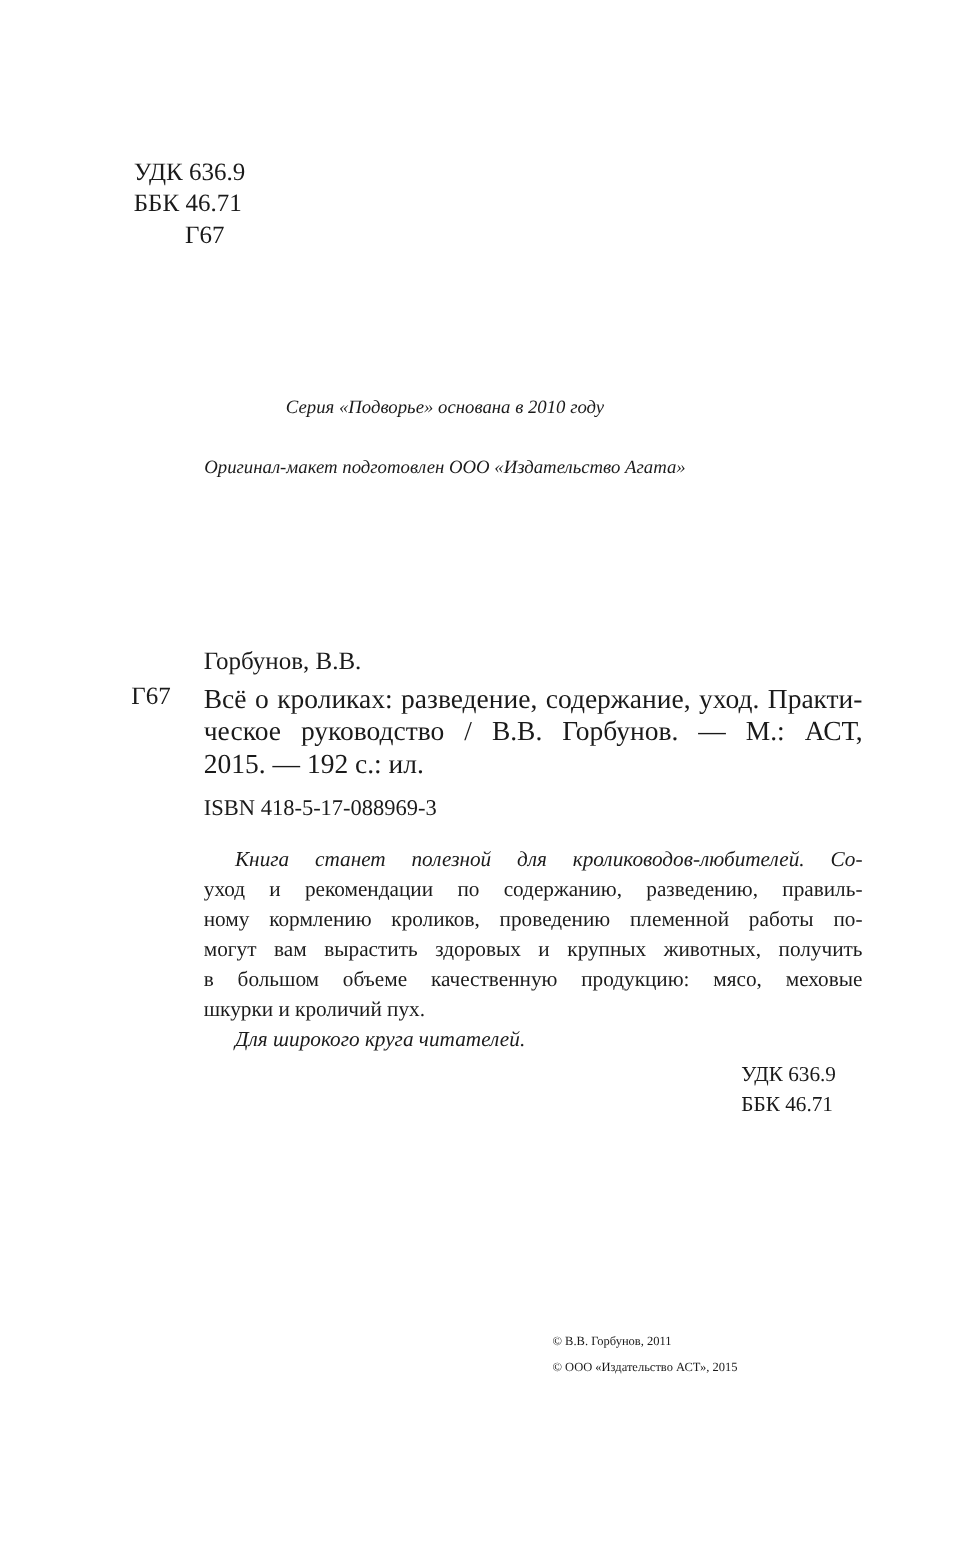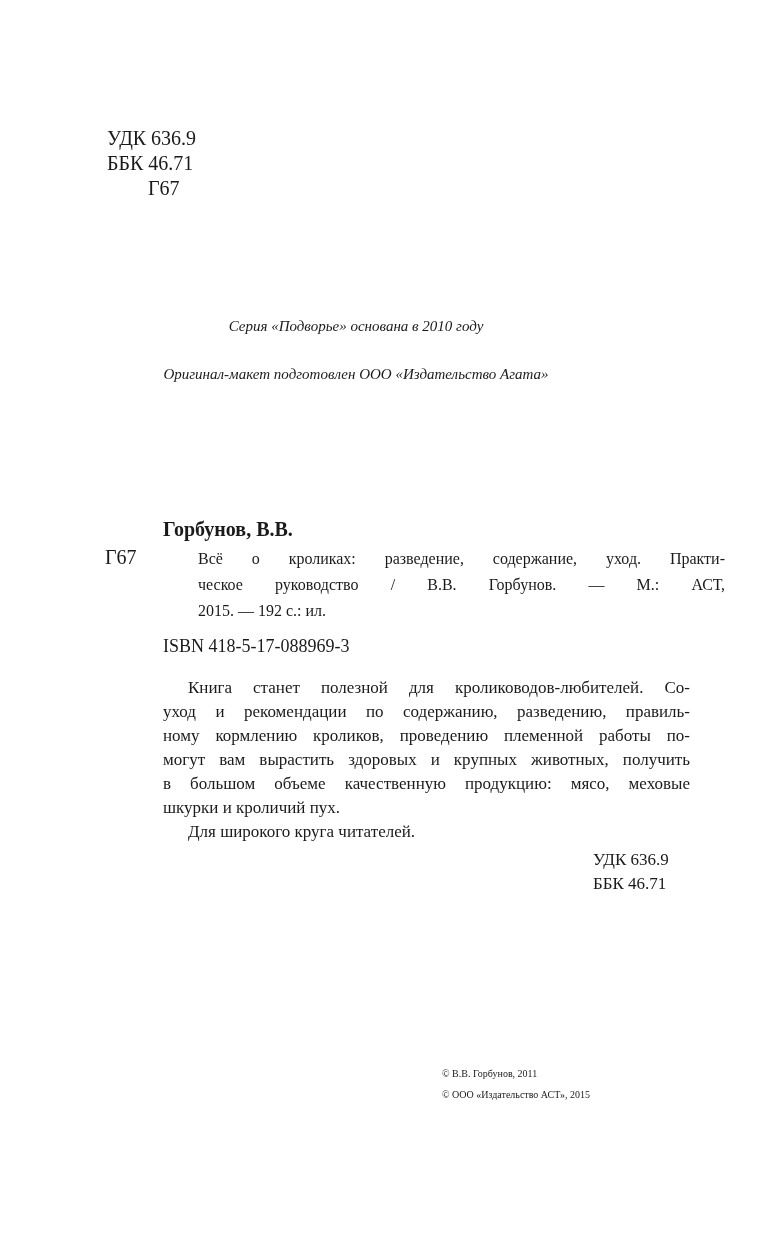--- a/index.html
+++ b/index.html
@@ -1,29 +1,29 @@
 <!DOCTYPE html>
 <html><head>
   <meta charset="utf-8">
   <style>
     html, body { margin: 0; padding: 0; background: #ffffff; }
     body { width: 768px; height: 1241px; position: relative; overflow: hidden; color: #1a1a1a; font-family: "Liberation Serif", "DejaVu Serif", serif; }
     .abs { position: absolute; white-space: nowrap; }
     .codes { left: 107px; top: 126px; font-size: 20px; line-height: 25px; }
     .codes .g67 { padding-left: 41px; }
     .series { left: 0; width: 712px; text-align: center; font-style: italic; font-size: 15px; }
-    .author { left: 163px; top: 518px; font-size: 20px; font-weight: bold; }
+    .author { left: 163px; top: 518px; font-size: 20px; font-weight: normal; }
     .gcode { left: 105px; top: 546px; font-size: 20px; }
-    .biblio { left: 163px; top: 546px; width: 527px; font-size: 16px; line-height: 26px; white-space: normal; text-align: justify; margin-left: 35px; }
+    .biblio { left: 163px; top: 546px; width: 527px; font-size: 22px; line-height: 26px; white-space: normal; text-align: justify; }
     .biblio .line { display: block; text-align-last: justify; }
     .biblio .line.last { text-align-last: left; }
     .isbn { left: 163px; top: 636px; font-size: 18px; }
     .annot { left: 163px; top: 676px; width: 527px; font-size: 17px; line-height: 24px; white-space: normal; }
     .annot .line { display: block; text-align: justify; text-align-last: justify; }
-    .annot .line.ind { padding-left: 25px; }
+    .annot .line.ind { padding-left: 25px; font-style: italic; }
     .annot .line.last { text-align-last: left; }
     .codes2 { left: 593px; top: 848px; font-size: 17px; line-height: 24px; }
     .copy { left: 442px; top: 1063px; font-size: 10px; line-height: 21px; }
   </style>
 </head>
 <body>
 
 <div class="abs codes">
   <div>УДК 636.9</div>
   <div>ББК 46.71</div>

